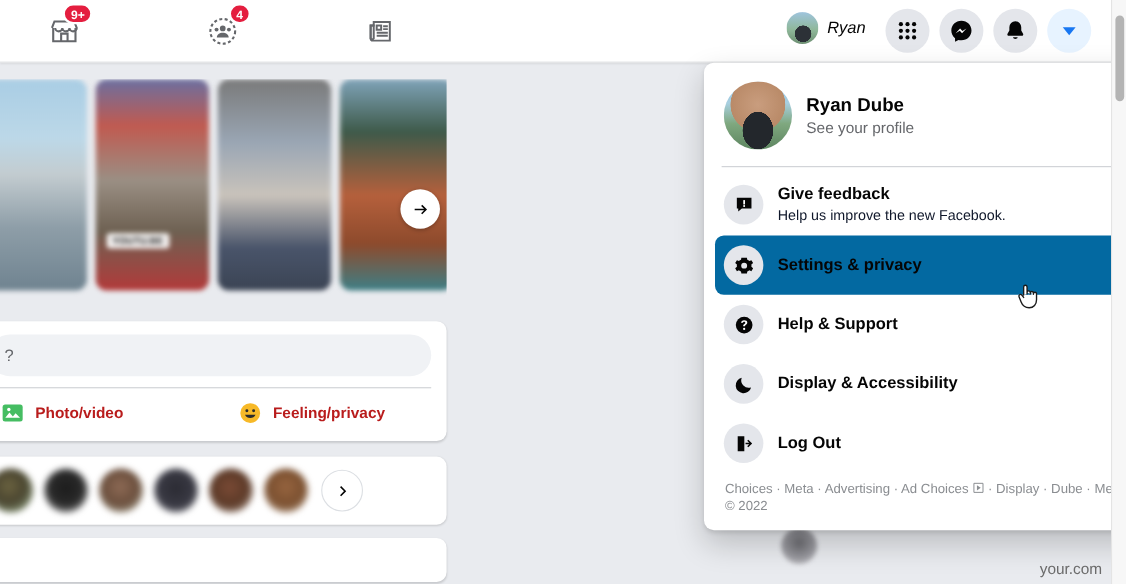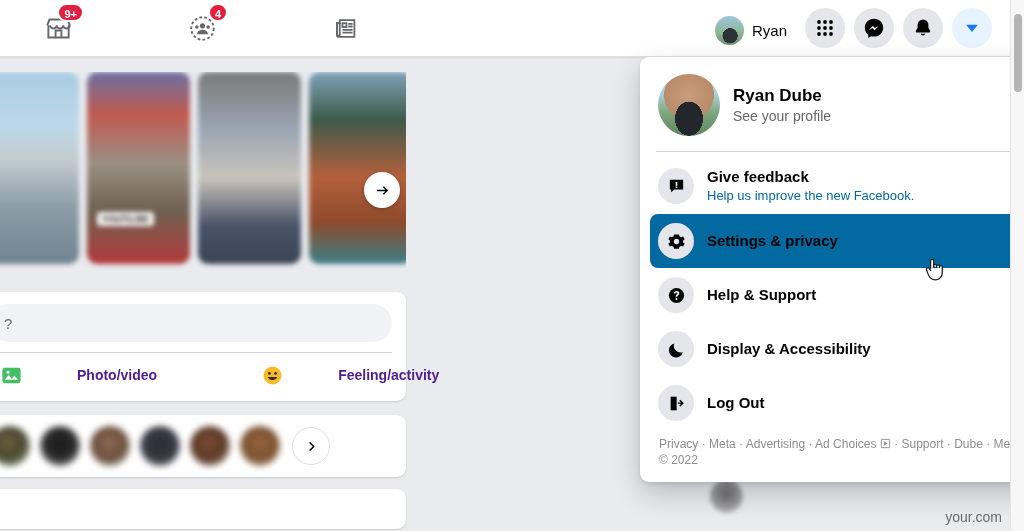--- a/index.html
+++ b/index.html
@@ -67,22 +67,23 @@
     line-height: 19px;
     text-align: center;
     border: 2px solid #fff;
   }
 
   .nav-right {
     position: absolute;
     right: 18px;
     top: 8px;
     display: flex;
-    align-items: flex-end;
+    align-items: flex-start;
     gap: 9px;
+    font-style: italic;
   }
 
   .profile-chip {
     display: flex;
     align-items: center;
     gap: 8px;
     padding: 3px 9px 3px 3px;
     border-radius: 20px;
     cursor: pointer;
   }
@@ -214,23 +215,22 @@
     display: flex;
     align-items: center;
     gap: 9px;
     cursor: pointer;
     border-radius: 6px;
     padding: 6px 10px;
   }
 
   .ca-label {
     font-size: 14px;
-    color: #4c1d95;
+    color: #b91c1c;
     font-weight: bold;
-    margin-left: 45px;
   }
 
   .contacts-card {
     margin-top: 14px;
     width: 430px;
     height: 62px;
     background: #fff;
     border-radius: 9px;
     box-shadow: 0 1px 2px rgba(0,0,0,0.14);
     display: flex;
@@ -397,21 +397,21 @@
 
   .dd-title {
     font-size: 15px;
     color: #050505;
     font-weight: bold;
     line-height: 20px;
   }
 
   .dd-desc {
     font-size: 13px;
-    color: #0369a1;
+    color: #0f172a;
     line-height: 18px;
   }
 
   .dd-chevron {
     position: absolute;
     right: 12px;
     top: 50%;
     transform: translateY(-50%);
   }
 
@@ -589,21 +589,21 @@
           <span class="ca-label">Photo/video</span>
         </div>
 
         <div class="composer-action" style="margin-left:84px">
           <svg width="23" height="23" viewBox="0 0 24 24">
             <circle cx="12" cy="12" r="9.4" fill="#f7b928"></circle>
             <circle cx="8.8" cy="9.8" r="1.4" fill="#2b2b2b"></circle>
             <circle cx="15.2" cy="9.8" r="1.4" fill="#2b2b2b"></circle>
             <path d="M7 13.6a5.6 5.6 0 0 0 10 0z" fill="#2b2b2b"></path>
           </svg>
-          <span class="ca-label">Feeling/activity</span>
+          <span class="ca-label">Feeling/privacy</span>
         </div>
 
       </div>
     </div>
 
     <div class="contacts-card">
       <div class="contact-av cav-1"></div>
       <div class="contact-av cav-2"></div>
       <div class="contact-av cav-3"></div>
       <div class="contact-av cav-4"></div>
@@ -716,24 +716,24 @@
           <path d="M4.6 3.4h7.6v17.2H4.6z" fill="#050505"></path>
           <path d="M13.6 8.2v2.6h4.2l-2.3-2.3 1.3-1.3 4.4 4.4-4.4 4.4-1.3-1.3 2.3-2.3h-4.2v2.6z" fill="#050505"></path>
         </svg>
       </div>
       <div>
         <div class="dd-title">Log Out</div>
       </div>
     </div>
 
     <div class="dd-footer">
-      <span>Privacy</span><span class="sep"> · </span><span>Meta</span><span class="sep"> · </span><span>Advertising</span><span class="sep"> · </span><span>Ad Choices</span>&nbsp;<svg width="11" height="11" viewBox="0 0 16 16" style="vertical-align:-1px">
+      <span>Choices</span><span class="sep"> · </span><span>Meta</span><span class="sep"> · </span><span>Advertising</span><span class="sep"> · </span><span>Ad Choices</span>&nbsp;<svg width="11" height="11" viewBox="0 0 16 16" style="vertical-align:-1px">
           <path d="M2 2h12v12H2z" fill="none" stroke="#8a8d91" stroke-width="1.3"></path>
           <path d="M6 4.6 11 8l-5 3.4z" fill="#8a8d91"></path>
-        </svg><span class="sep"> · </span><span>Support</span><span class="sep"> · </span><span>Dube</span><span class="sep"> · </span><span>Meta © 2022</span>
+        </svg><span class="sep"> · </span><span>Display</span><span class="sep"> · </span><span>Dube</span><span class="sep"> · </span><span>Meta © 2022</span>
     </div>
 
   </div>
 
   <div class="cursor">
     <svg width="24" height="30" viewBox="0 0 24 30">
       <path d="M8.6 13.2V5.9a1.55 1.55 0 0 1 3.1 0v6.3m0-1.3a1.45 1.45 0 0 1 2.9 0v1.3m0-.8a1.45 1.45 0 0 1 2.9 0v1.1m0-.4a1.4 1.4 0 0 1 2.8 0v5.3c0 4.2-2.6 7.4-6.7 7.4-4.3 0-6.2-2.3-7.3-5.2l-1.9-4.8a1.5 1.5 0 0 1 2.5-1.6l1.7 2.2" fill="#ffffff" stroke="#1b1b1b" stroke-width="1.25" stroke-linejoin="round" stroke-linecap="round"></path>
     </svg>
   </div>
 

